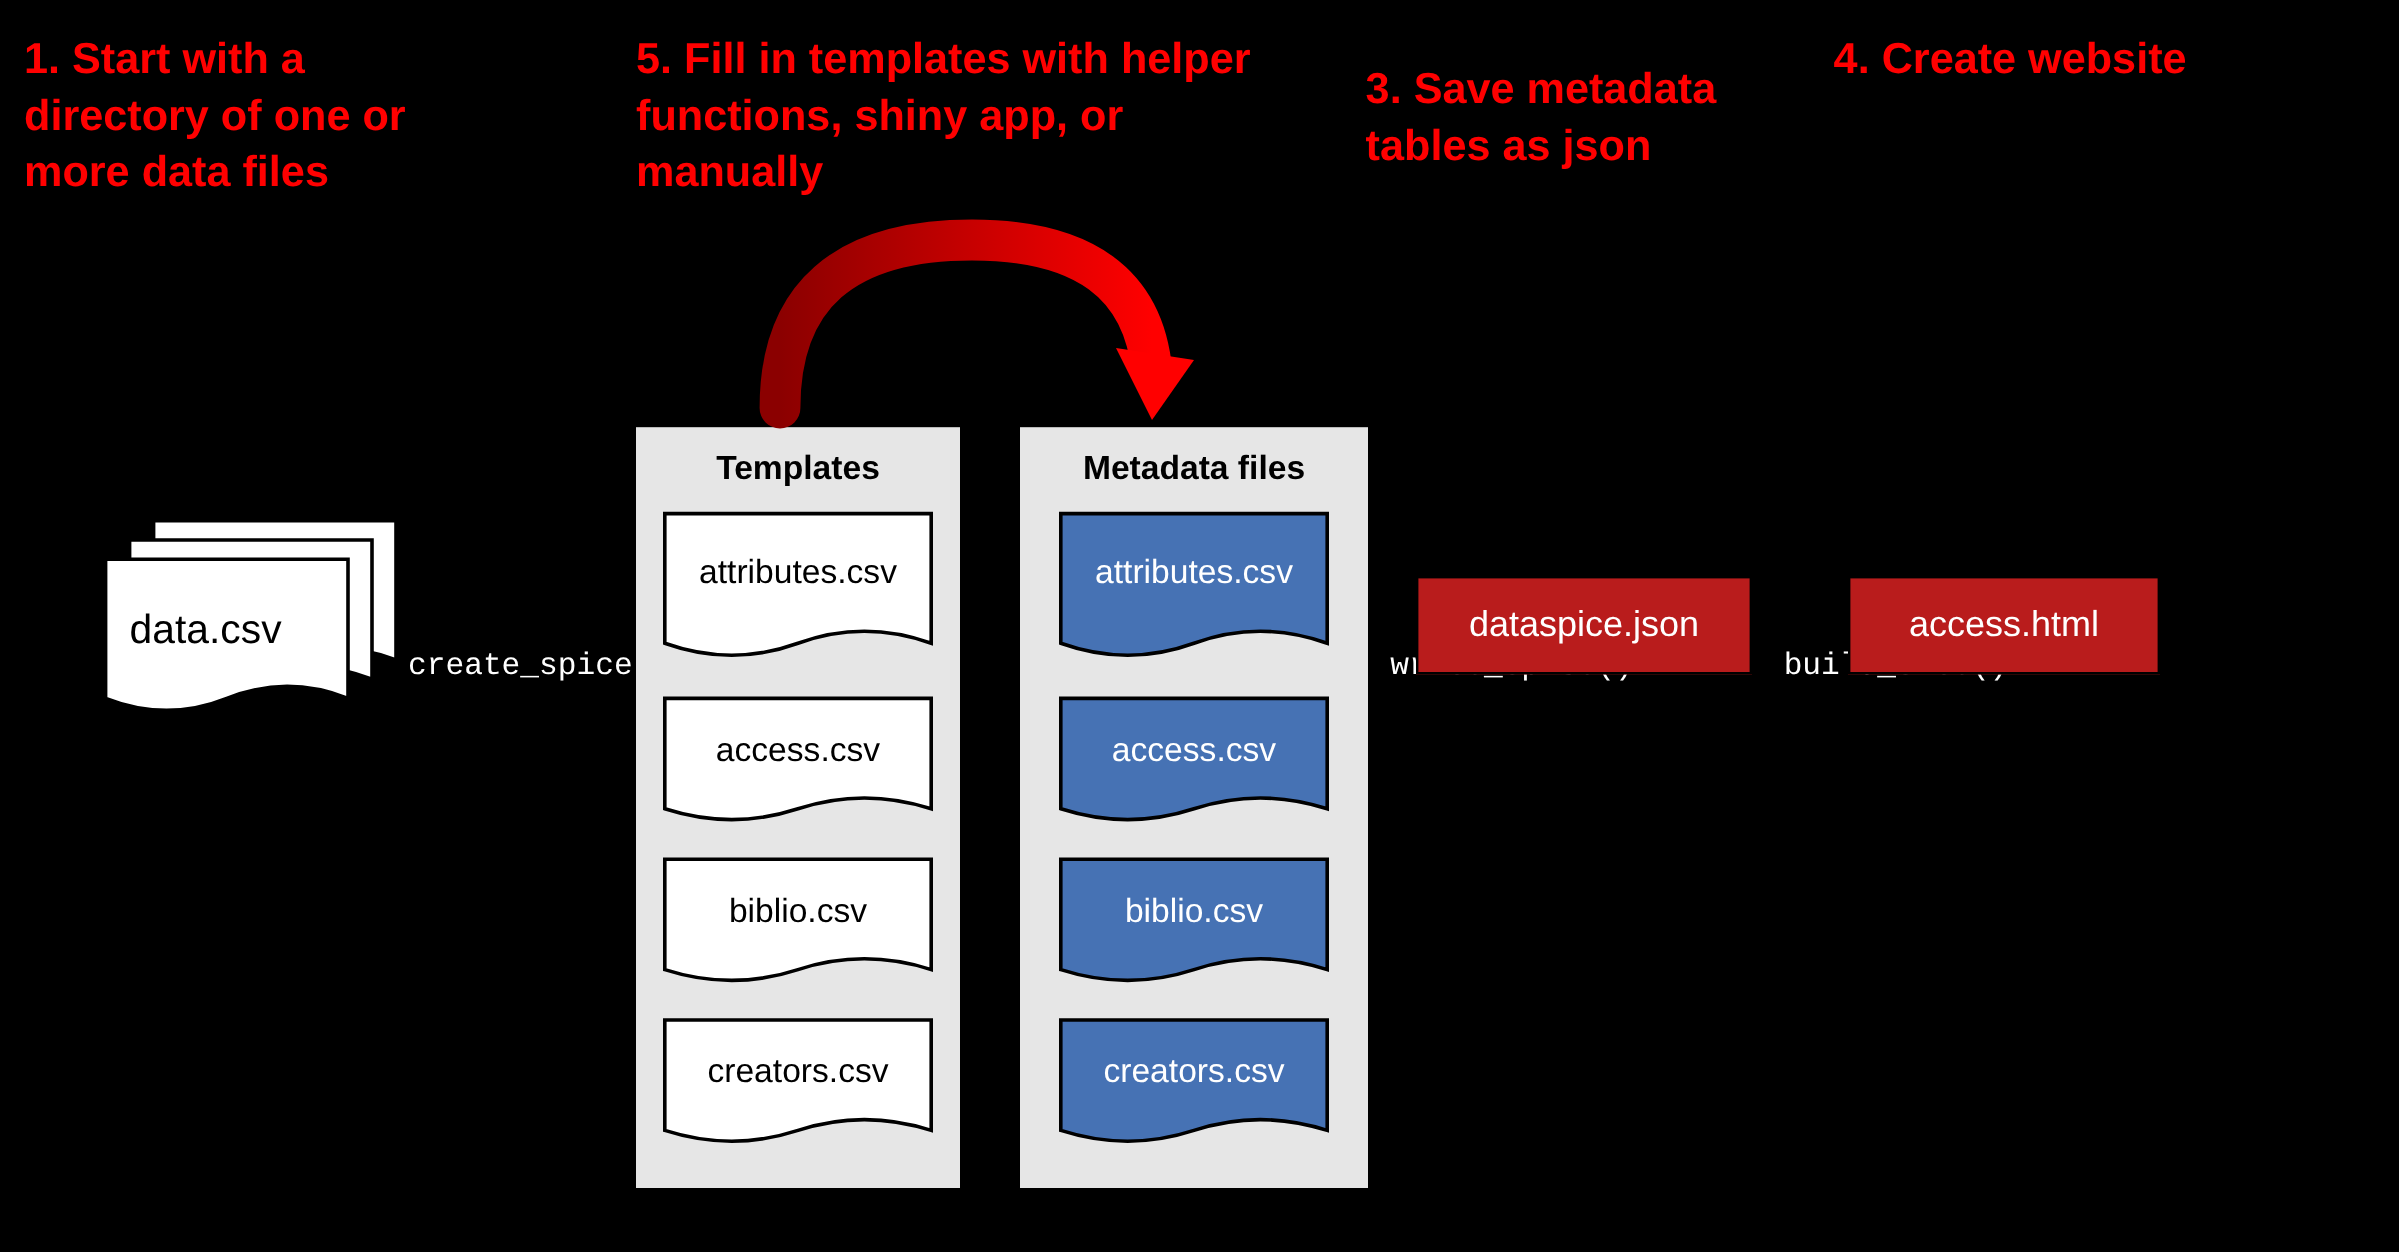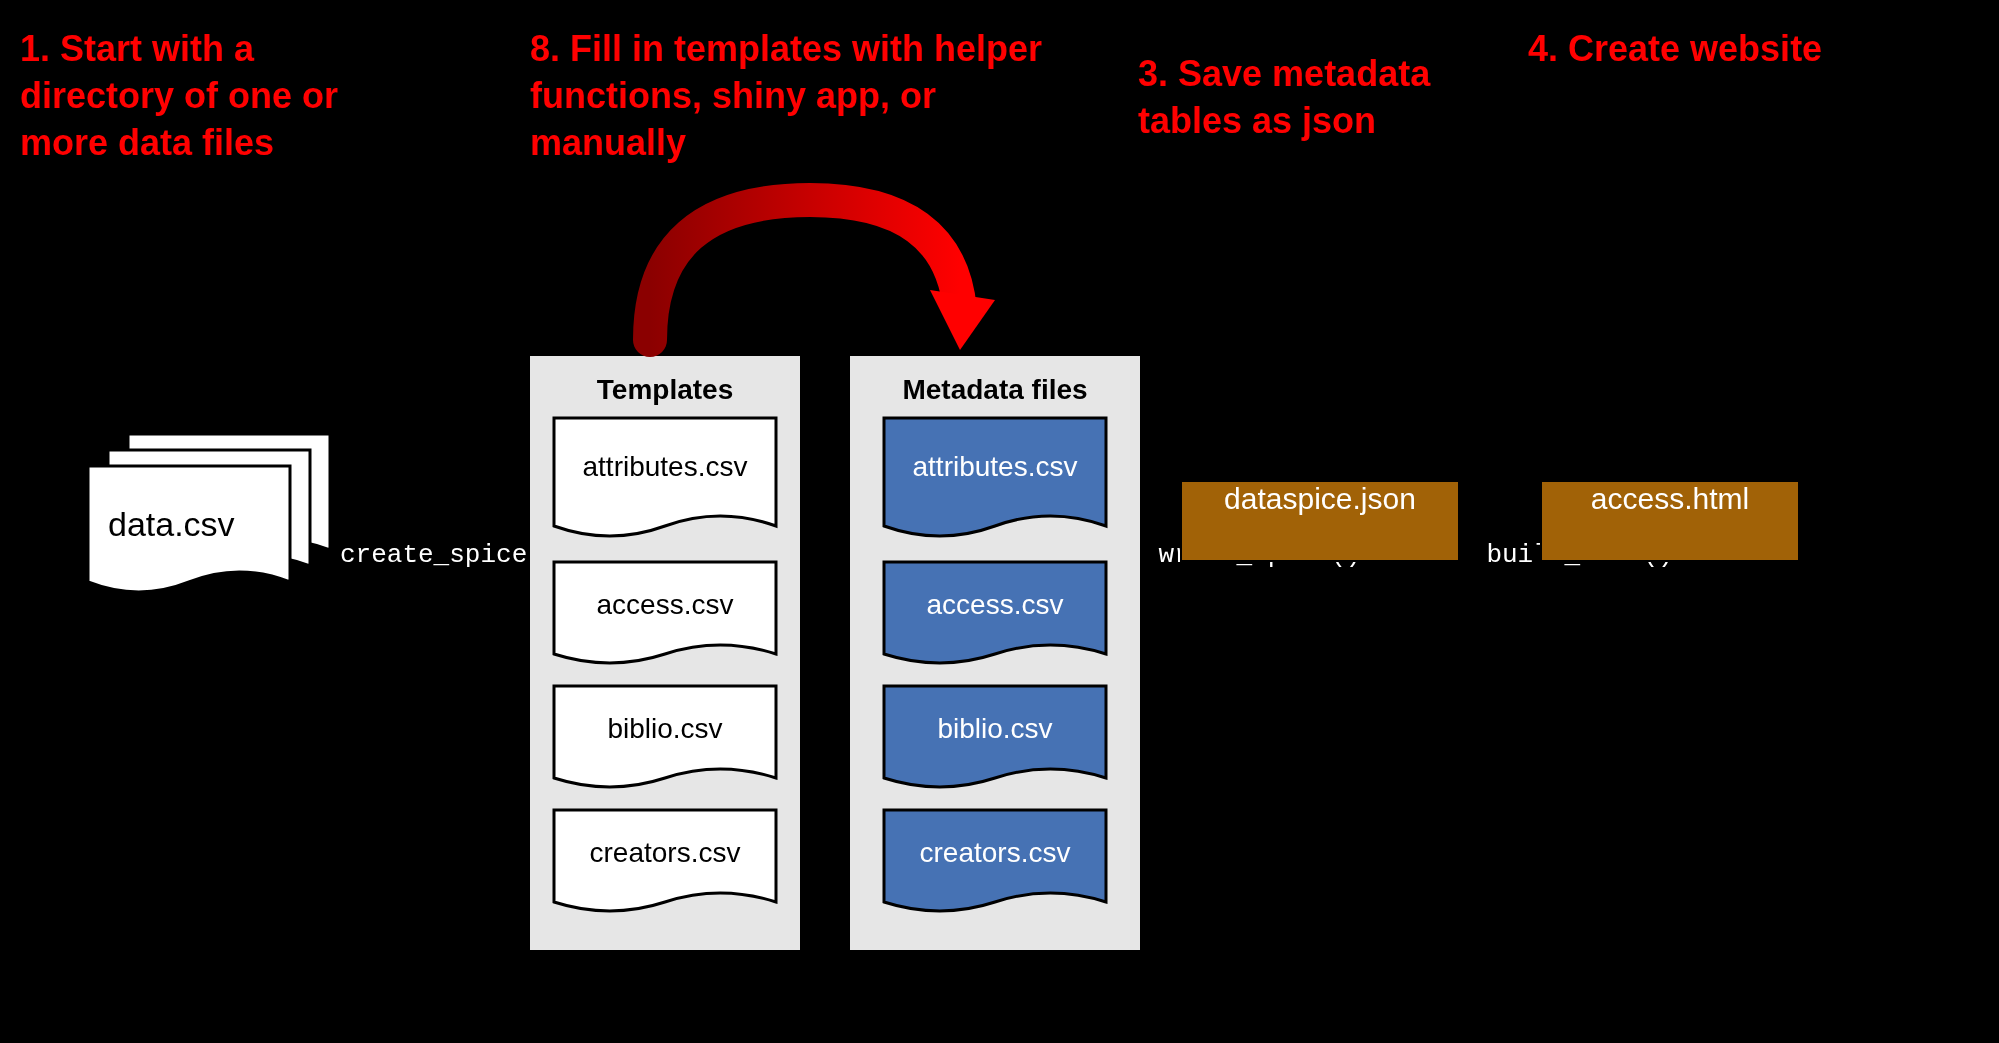--- a/index.html
+++ b/index.html
@@ -39,51 +39,51 @@
     height: 150px;
   }
   
   .panel {
     position: absolute;
     background: #e6e6e6;
     padding: 18px 18px 24px 18px;
     display: flex;
     flex-direction: column;
     align-items: center;
-    gap: 4px;
+    gap: 14px;
   }
   .panel-title {
     color: #000;
     font-size: 28px;
     font-weight: bold;
     margin-bottom: 4px;
   }
   .fileitem {
     width: 230px;
     height: 120px;
   }
   .fileitem.tall { height: 140px; }
   
   .outbox {
     position: absolute;
-    background: #a16207;
+    background: #b91c1c;
     border: 2px solid #000;
     color: #fff;
     font-size: 30px;
     display: flex;
-    align-items: flex-start;
+    align-items: center;
     justify-content: center;
     height: 82px;
   }
 </style>
 </head>
 <body>
 
 <div class="step-label" style="left:20px; top:26px; width:380px;">1. Start with a directory of one or more data files</div>
-<div class="step-label" style="left:530px; top:26px; width:520px;">8. Fill in templates with helper functions, shiny app, or manually</div>
+<div class="step-label" style="left:530px; top:26px; width:520px;">5. Fill in templates with helper functions, shiny app, or manually</div>
 <div class="step-label" style="left:1138px; top:26px; width:300px;margin-top:25px;">3. Save metadata tables as json</div>
 <div class="step-label" style="left:1528px; top:26px; width:300px;">4. Create website</div>
 
 <div class="datafiles">
   <svg class="datafile" style="left:44px; top:0;" viewBox="0 0 210 150">
     <path d="M4 4 H206 V120 Q155 100 105 120 Q55 140 4 120 Z" fill="#fff" stroke="#000" stroke-width="3"></path>
   </svg>
   <svg class="datafile" style="left:24px; top:16px;" viewBox="0 0 210 150">
     <path d="M4 4 H206 V120 Q155 100 105 120 Q55 140 4 120 Z" fill="#fff" stroke="#000" stroke-width="3"></path>
   </svg>

